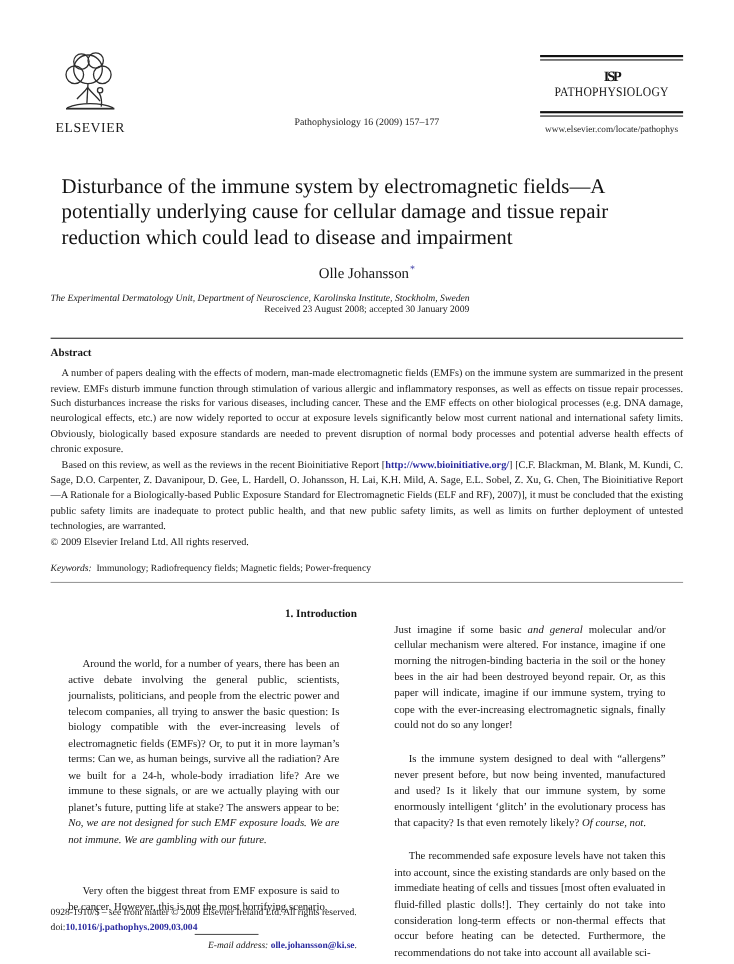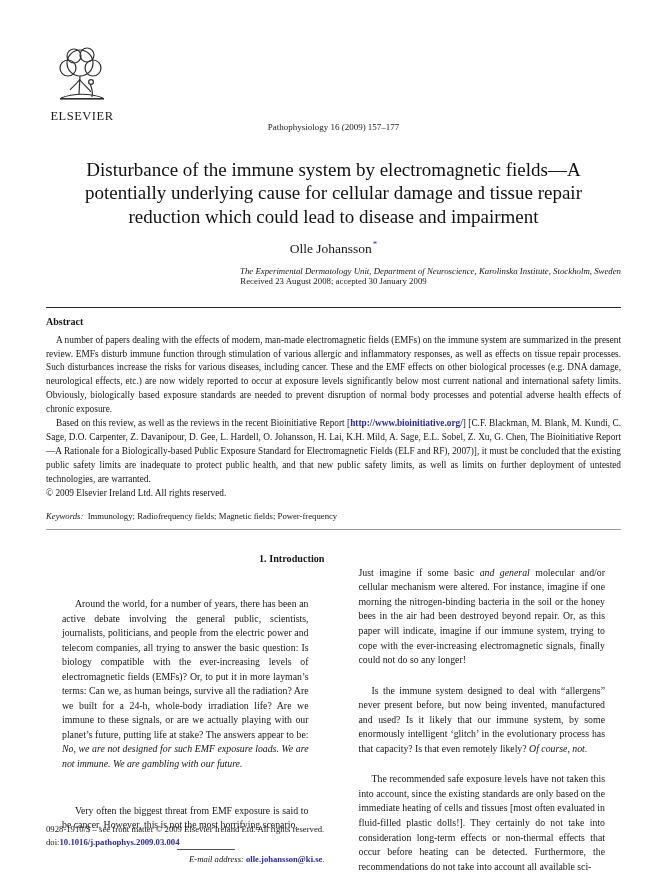--- a/index.html
+++ b/index.html
@@ -8,32 +8,32 @@
     background:#ffffff; color:#161616;
     font-family:"Liberation Serif", serif;
   }
   .inner { padding:46px 46px 0 46px; }
 
   
   .hdr { position:relative; height:86px; }
   .logo-block { position:absolute; left:0; top:0; width:72px; text-align:center; }
   .logo-block svg { display:block; margin:0 auto; }
   .elsevier-word { font-size:12.5px; letter-spacing:0.5px; margin-top:1px; color:#1a1a1a; }
-  .citation { position:absolute; left:0; right:0; bottom:0; text-align:center; font-size:9px; color:#1a1a1a; }
+  .citation { position:absolute; left:0; right:0; bottom:16px; text-align:center; font-size:9px; color:#1a1a1a; }
   .journal-block { position:absolute; right:0; top:4px; width:130px; }
   .double-rule { height:2px; border-top:2.4px solid #111; border-bottom:1px solid #111; }
   .monogram { text-align:center; font-size:13px; font-weight:bold; letter-spacing:-2px; margin-top:7px; color:#151515; }
   .journal-name { text-align:center; font-size:10.6px; letter-spacing:0.2px; margin:1px 0 11px 0; color:#151515; transform:scaleY(1.12); }
   .journal-url { text-align:center; font-size:8.4px; margin-top:7px; color:#1a1a1a; }
 
   
-  .title { margin:26px 10px 0 10px; text-align:center; font-size:19px; font-weight:normal; line-height:1.23; color:#111; }
+  .title { margin:26px 10px 0 10px; font-size:19px; font-weight:normal; line-height:1.23; color:#111; }
   .author { margin-top:11px; text-align:center; font-size:13.5px; }
   .author .mark { font-size:9px; vertical-align:super; color:#2a2a9e; margin-left:1px; }
-  .affiliation { margin-top:9px; text-align:right; font-size:8.8px; font-style:italic; }
+  .affiliation { margin-top:9px; text-align:left; font-size:8.8px; font-style:italic; }
   .received { margin-top:0; text-align:center; font-size:8.8px; }
 
   
   .abstract-rule { border:0; border-top:1px solid #2b2b2b; margin:21px 0 0 0; }
   .abstract-head { font-size:10px; font-weight:bold; margin-top:8px; }
   .abstract p { margin:0; font-size:9.3px; line-height:1.5; text-align:justify; text-indent:10px; }
   .abstract p.first { margin-top:7px; }
   .copyright { font-size:9.3px; line-height:1.5; text-indent:0; }
   .keywords { font-size:8.7px; margin-top:10px; }
   .keywords .kw-label { font-style:italic; }
@@ -86,20 +86,27 @@
             <g fill="#2e2e2e">
               <rect x="7" y="52" width="44" height="1.6"></rect>
             </g>
           </svg>
         </span>
         <div class="elsevier-word">ELSEVIER</div>
       </div>
 
       <div class="citation">Pathophysiology 16 (2009) 157–177</div>
 
+      <div class="journal-block">
+        <div class="double-rule"></div>
+        <div class="monogram">ISP</div>
+        <div class="journal-name">PATHOPHYSIOLOGY</div>
+        <div class="double-rule"></div>
+        <div class="journal-url">www.elsevier.com/locate/pathophys</div>
+      </div>
     </div>
 
     <h1 class="title">Disturbance of the immune system by electromagnetic fields—A potentially underlying cause for cellular damage and tissue repair reduction which could lead to disease and impairment</h1>
     <div class="author">
       <span>Olle Johansson</span><span class="mark">*</span>
     </div>
     <div class="affiliation">The Experimental Dermatology Unit, Department of Neuroscience, Karolinska Institute, Stockholm, Sweden</div>
     <div class="received">Received 23 August 2008; accepted 30 January 2009</div>
 
     <hr class="abstract-rule">

